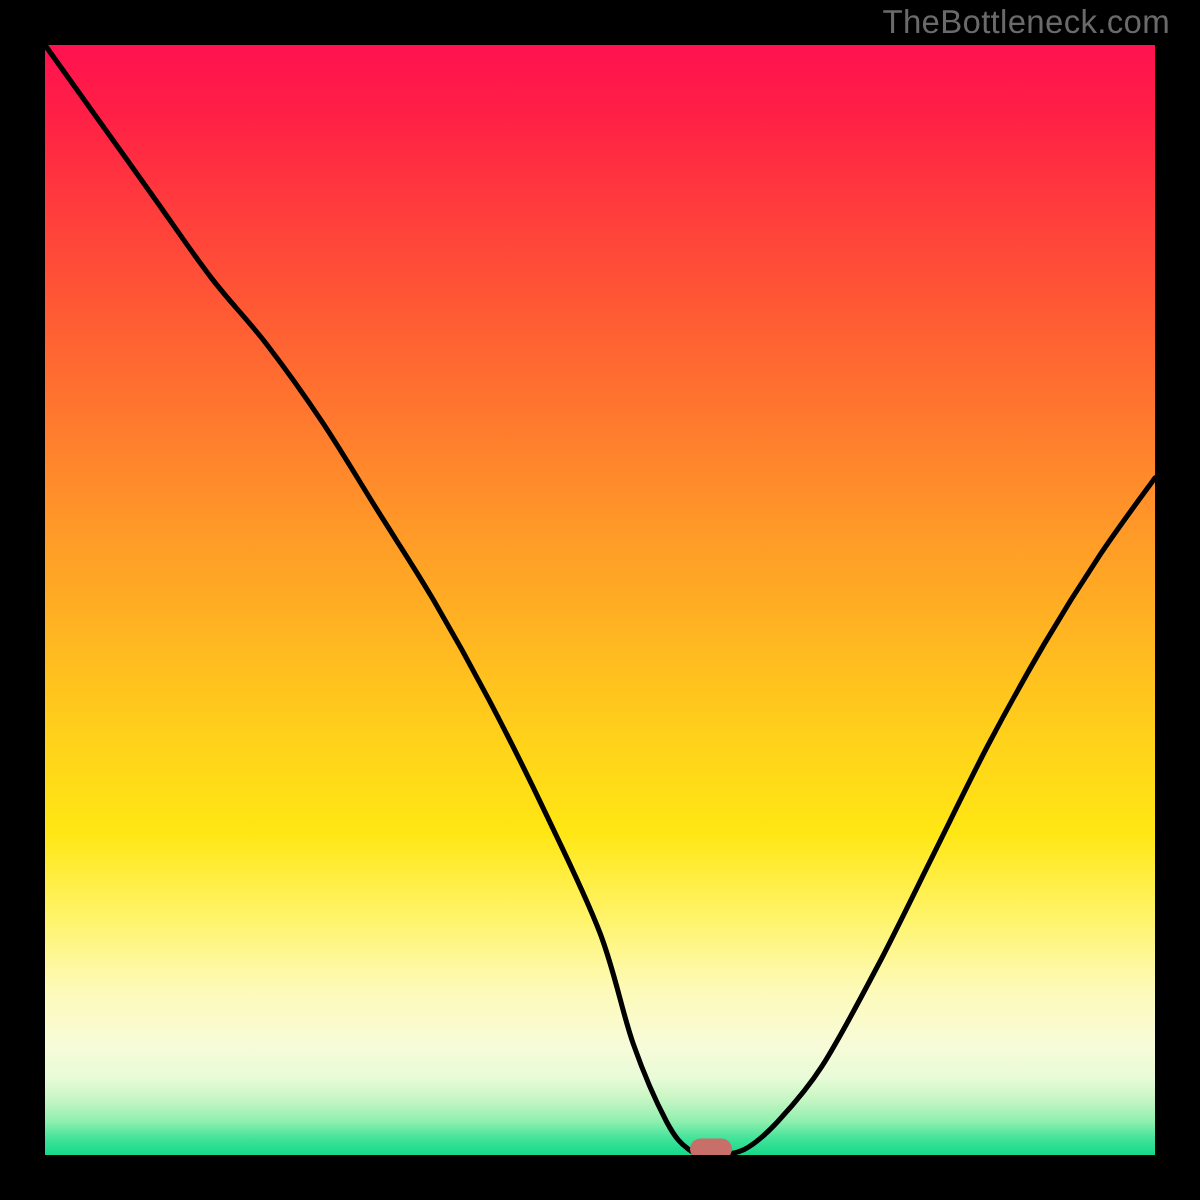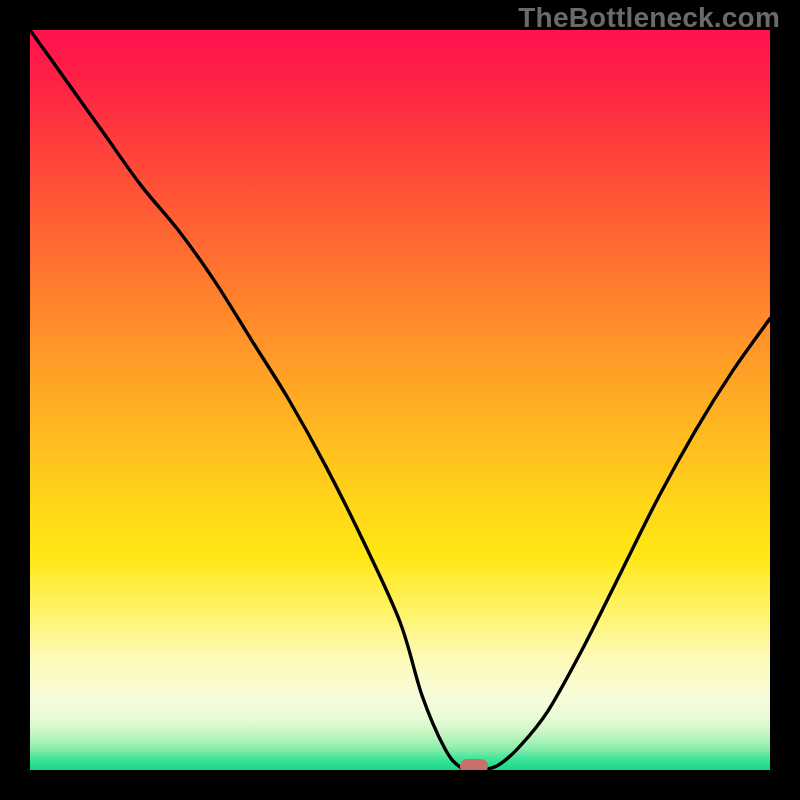--- a/index.html
+++ b/index.html
@@ -15,22 +15,22 @@
     position: relative;
     width: 800px;
     height: 800px;
     background: #000;
   }
   .watermark {
     position: absolute;
     top: 2px;
     right: 20px;
     color: #6a6a6a;
-    font-size: 28px;
-    font-weight: 700;
+    font-size: 22px;
+    font-weight: 400;
     letter-spacing: 0.2px;
     z-index: 30;
   }
   
   .plot {
     position: absolute;
     left: 30px;
     top: 30px;
     width: 740px;
     height: 740px;

